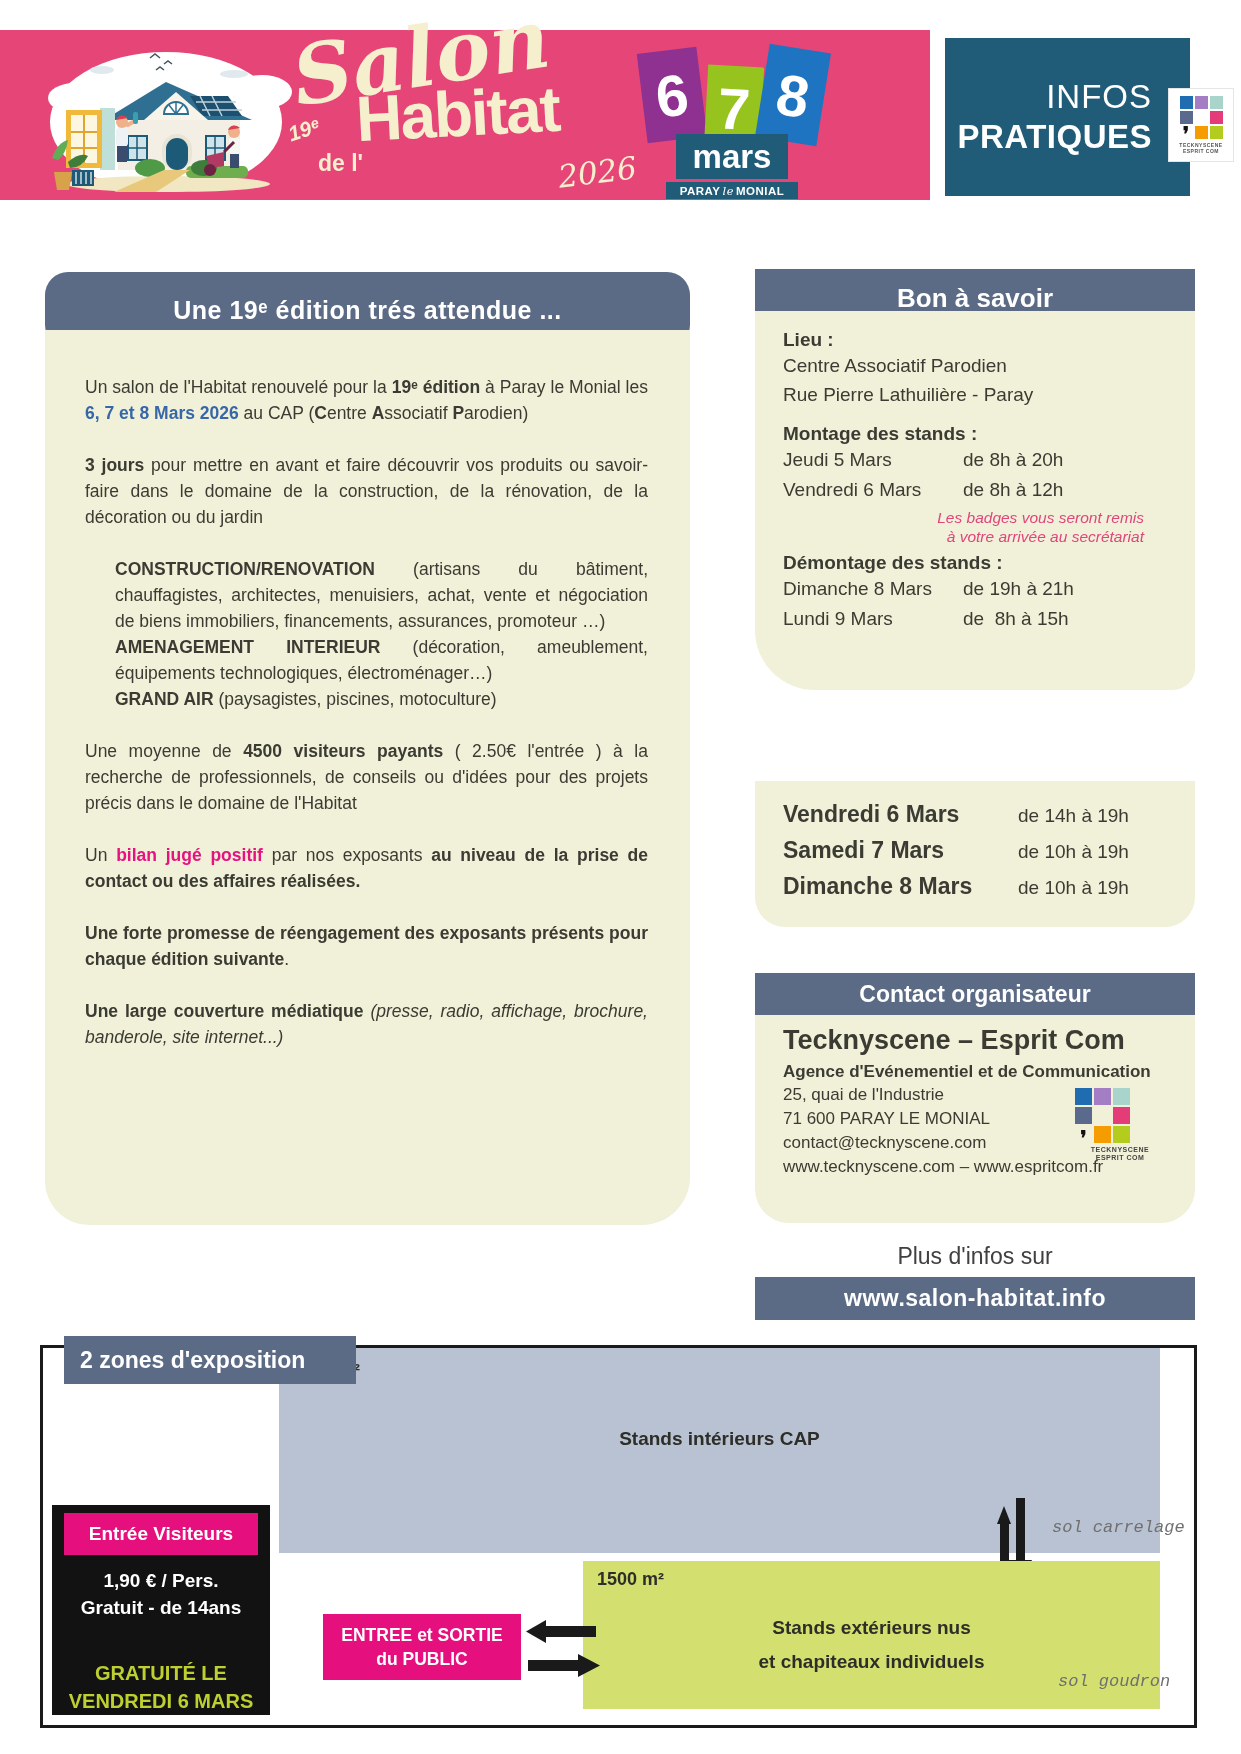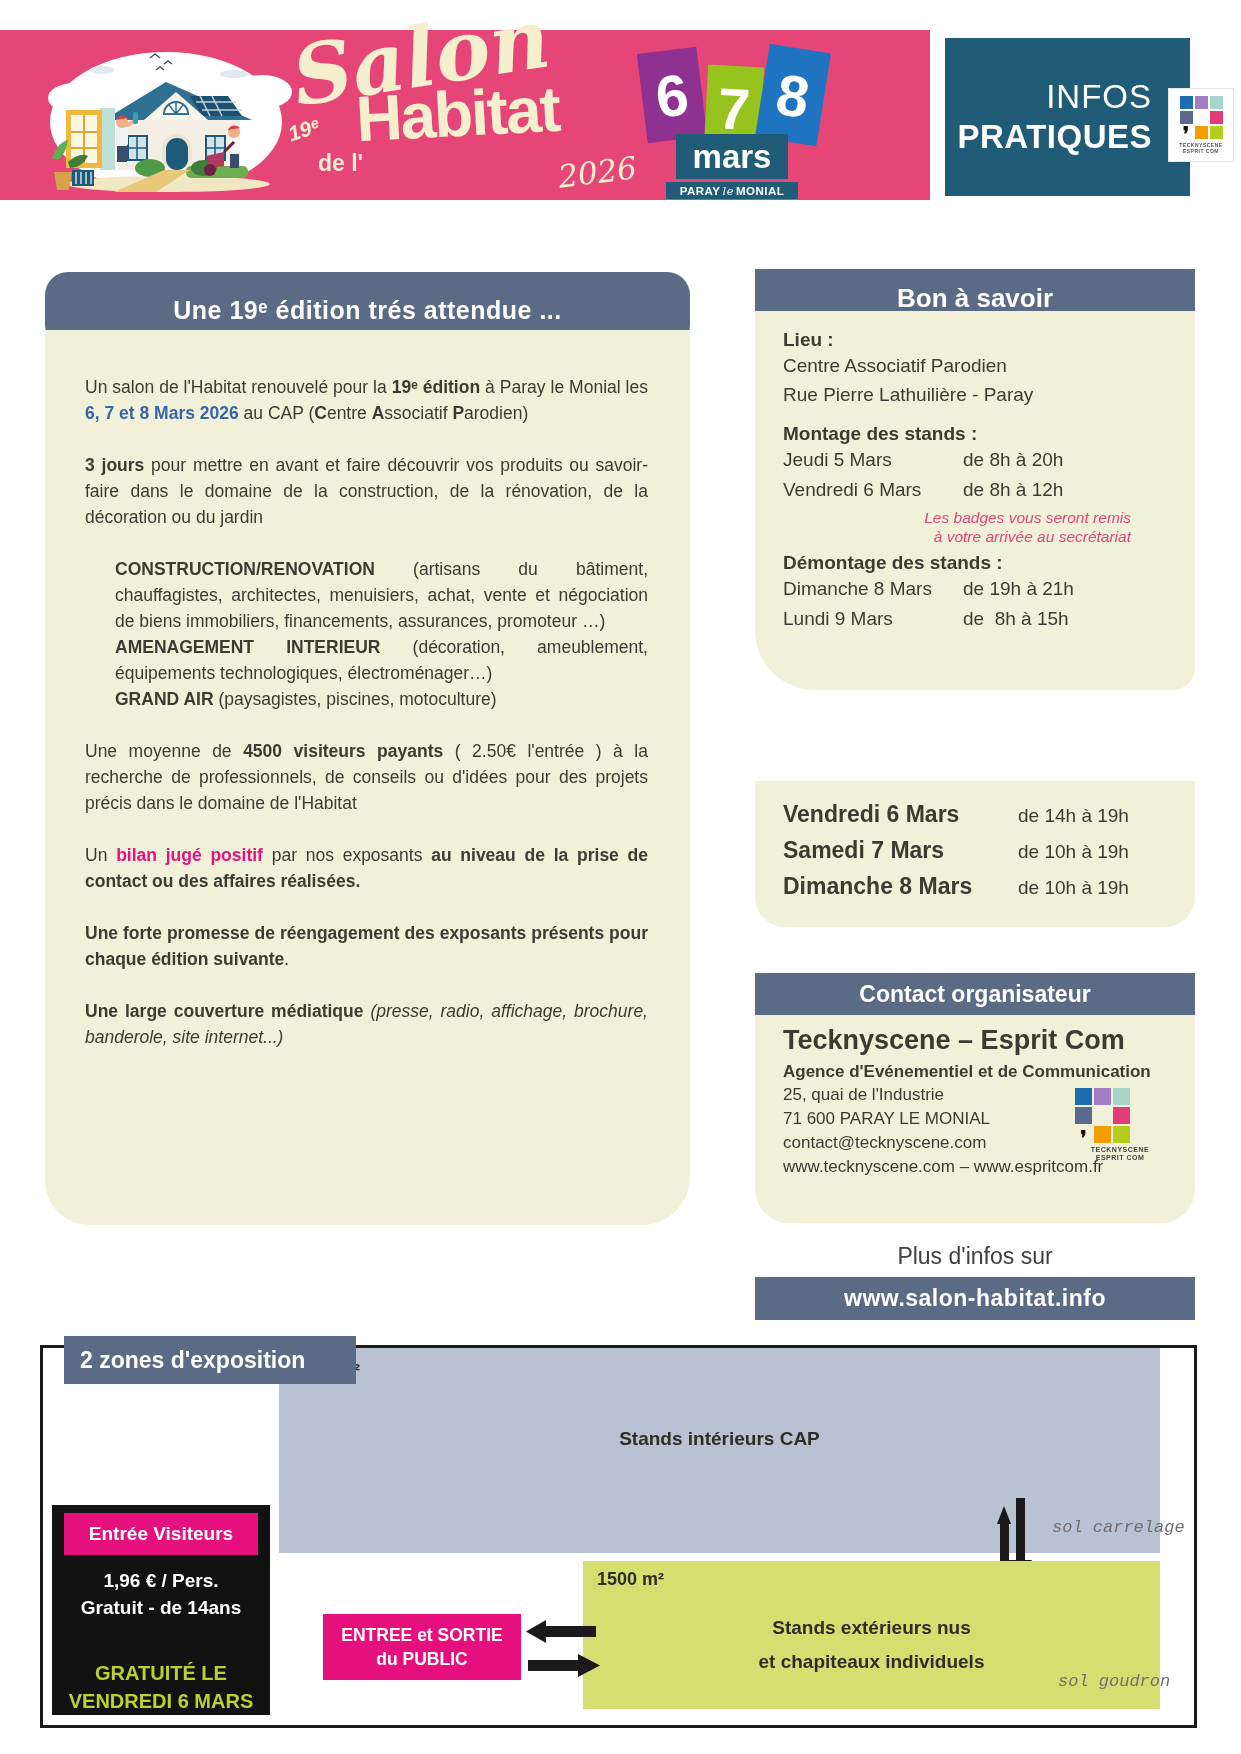--- a/index.html
+++ b/index.html
@@ -56,21 +56,21 @@
   .s-i{font-style:italic;}
   
   .bonhead{left:755px;top:269px;width:440px;height:59px;font-size:26px;}
   .bonbox{position:absolute;left:755px;top:311px;width:440px;height:379px;background:#f1f1d9;
           border-radius:0 0 22px 60px;padding:14px 20px 0 28px;box-sizing:border-box;font-size:19px;}
   .bonbox .blabel{font-weight:bold;margin-top:14px;}
   .bonbox .bline{line-height:29px;}
   .srow{display:flex;line-height:30px;}
   .srow .day{width:180px;}
   .srow .time{}
-  .badges{color:#e0457c;font-style:italic;font-size:15.5px;text-align:right;line-height:19px;margin:3px 44px 6px 0;}
+  .badges{color:#e0457c;font-style:italic;font-size:15.5px;text-align:right;line-height:19px;margin:3px 31px 6px 0;}
   .ouvhead{left:755px;top:738px;width:440px;height:43px;font-size:23px;}
   .ouvbox{position:absolute;left:755px;top:781px;width:440px;height:146px;background:#f1f1d9;
           border-radius:0 0 30px 30px;padding:16px 20px 0 28px;box-sizing:border-box;}
   .orow{display:flex;align-items:baseline;line-height:35px;}
   .orow .day{width:235px;font-weight:bold;font-size:23px;}
   .orow .time{font-size:19px;}
   .cthead{left:755px;top:973px;width:440px;height:42px;font-size:23px;}
   .ctbox{position:absolute;left:755px;top:1015px;width:440px;height:208px;background:#f1f1d9;
          border-radius:0 0 34px 34px;padding:8px 20px 0 28px;box-sizing:border-box;}
   .ctbox .company{font-weight:bold;font-size:27px;margin:2px 0 4px 0;}
@@ -307,21 +307,21 @@
 
   <div class="greenzone">
     <div class="area">1500 m²</div>
     <div class="zl1">Stands extérieurs nus</div>
     <div class="zl2">et chapiteaux individuels</div>
   </div>
   <div class="floor fl-goudron">sol goudron</div>
 
   <div class="entrybox">
     <div class="entryband">Entrée Visiteurs</div>
-    <div class="price p1">1,96 € / Pers.</div>
+    <div class="price p1">1,90 € / Pers.</div>
     <div class="price">Gratuit - de 14ans</div>
     <div class="free f1">GRATUITÉ LE</div>
     <div class="free">VENDREDI 6 MARS</div>
   </div>
 
   <div class="pubbox">
     <div class="pl1">ENTREE et SORTIE</div>
     <div class="pl2">du PUBLIC</div>
   </div>
 

